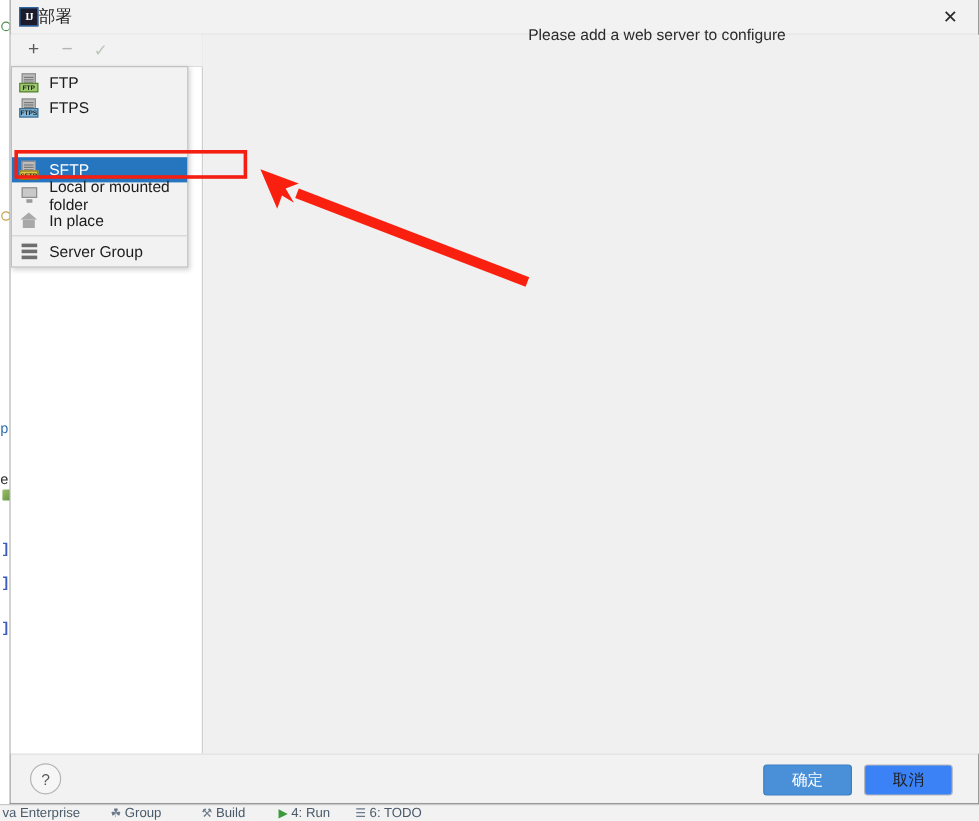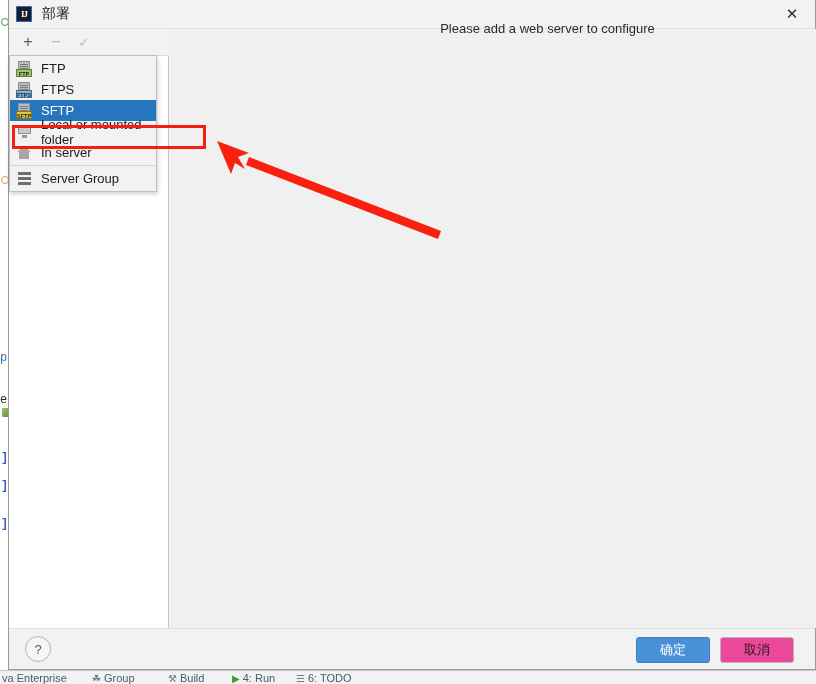--- a/index.html
+++ b/index.html
@@ -75,21 +75,21 @@
     border: 1px solid #2b6fb5;
     position: relative; flex: none;
     display: flex; align-items: center; justify-content: center;
   }
   #dialog-title-icon span {
     color: #ffffff; font-size: 9px; font-weight: bold;
     font-family: "Liberation Serif", serif; letter-spacing: -1px;
     line-height: 1;
   }
   #dialog-title-text {
-    margin-left: 10px; font-size: 14px; color: #1c1c1c;
+    font-size: 14px; color: #1c1c1c;
   }
   #dialog-close {
     position: absolute; right: 0; top: 0;
     width: 46px; height: 28px;
     display: flex; align-items: center; justify-content: center;
     font-size: 15px; color: #2b2b2b; cursor: default;
   }
 
   
   #dialog-body {
@@ -150,21 +150,21 @@
     padding: 2px 0 2px 0;
     z-index: 40;
   }
   .menu-item {
     height: 21px;
     display: flex; align-items: center;
     padding-left: 6px;
     font-size: 13px; color: #1c1c1c;
     cursor: default;
   }
-  .menu-item.selected { background: #2675bf; color: #ffffff; }
+  .menu-item.selected { background: #2675bf; color: #ffffff; margin-top: 31px; }
   .menu-sep {
     height: 1px; background: #d4d4d4; margin: 2px 0;
   }
   .mi-icon {
     width: 17px; height: 16px; margin-right: 8px; flex: none;
     position: relative;
   }
   
   .ico-doc {
     position: absolute; left: 2px; top: 0px;
@@ -257,21 +257,21 @@
     cursor: default;
     text-align: right;
   }
   #ok-button {
     left: 627px; width: 74px;
     background: #4a90d9; color: #ffffff;
     border: 1px solid #3d7fc1;
   }
   #cancel-button {
     left: 711px; width: 74px;
-    background: #ec4899; color: #1c1c1c;
+    background: #3b82f6; color: #1c1c1c;
     border: 1px solid #b8b8b8;
   }
 </style>
 </head>
 <body>
 
 <div id="ide-background">
   <div class="ide-left-gutter"></div>
   <div class="ide-circ" style="left:1px; top:18px; border-color:#4a8f4a;"></div>
   <div class="ide-icon-sq" style="left:2px; top:408px;"></div>
@@ -362,21 +362,21 @@
           <span class="ico-monitor-stand"></span>
         </span>
         <span>Local or mounted folder</span>
       </div>
 
       <div class="menu-item">
         <span class="mi-icon">
           <span class="ico-home-roof"></span>
           <span class="ico-home-body"></span>
         </span>
-        <span>In server</span>
+        <span>In place</span>
       </div>
 
       <div class="menu-sep"></div>
 
       <div class="menu-item">
         <span class="mi-icon">
           <span class="ico-stack">
               <i></i>
               <i></i>
               <i></i>

